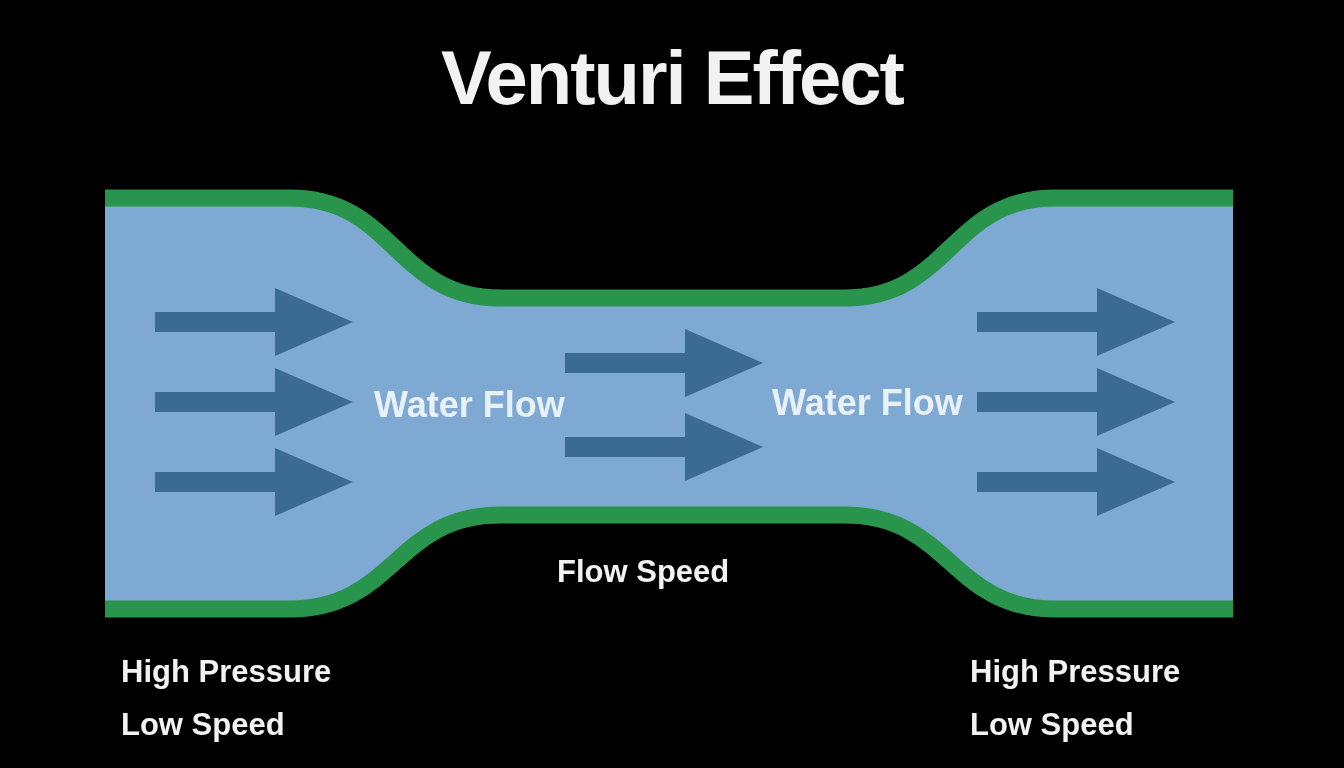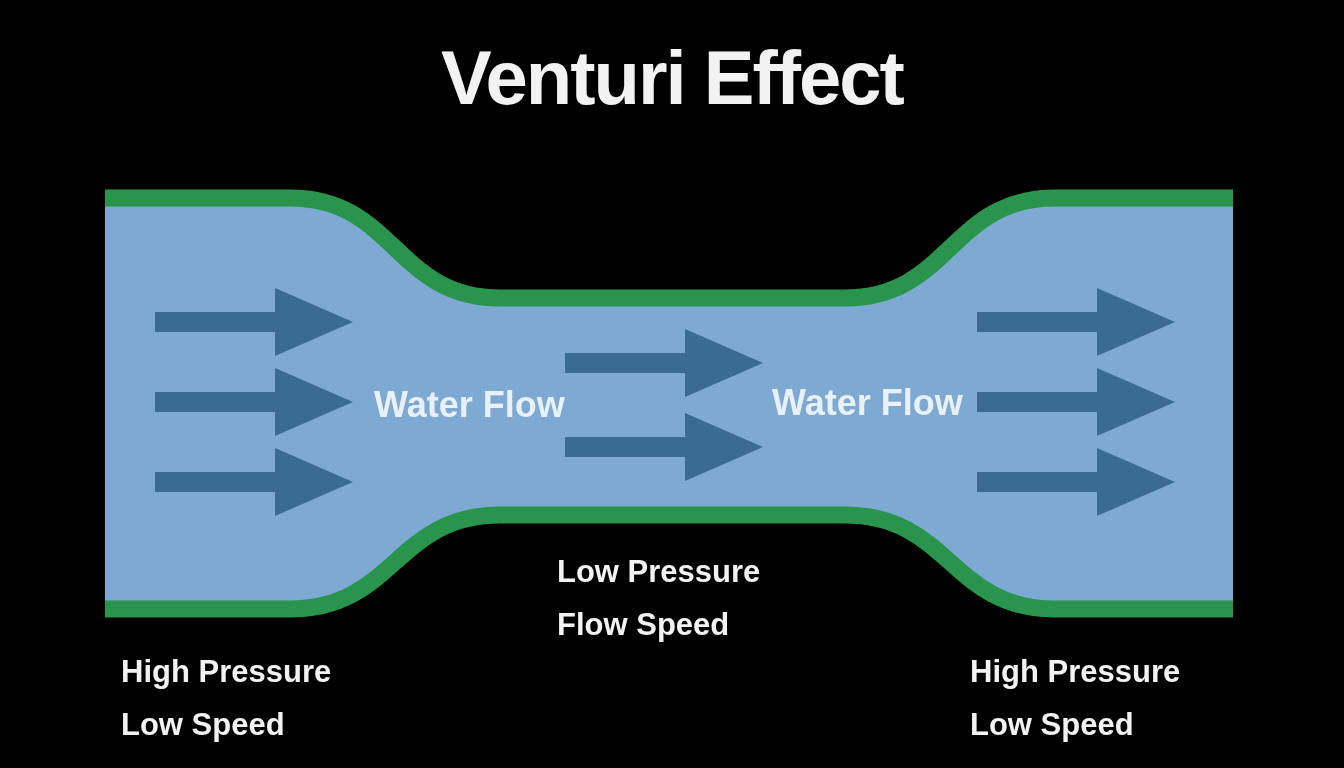--- a/index.html
+++ b/index.html
@@ -95,21 +95,20 @@
       <use href="#flow-arrow" class="flow-arrow" transform="translate(977,322)"></use>
       <use href="#flow-arrow" class="flow-arrow" transform="translate(977,402)"></use>
       <use href="#flow-arrow" class="flow-arrow" transform="translate(977,482)"></use>
     </g>
   </svg>
 
   <div class="flow-label" style="left:374px; top:384px;">Water Flow</div>
   <div class="flow-label" style="left:772px; top:382px;">Water Flow</div>
 
   <div class="annotation" style="left:557px; top:545px;">
-    <div>Low Pressure</div>
     <div>Flow Speed</div>
   </div>
 
   <div class="annotation" style="left:121px; top:645px;">
     <div>High Pressure</div>
     <div>Low Speed</div>
   </div>
 
   <div class="annotation" style="left:970px; top:645px;">
     <div>High Pressure</div>

